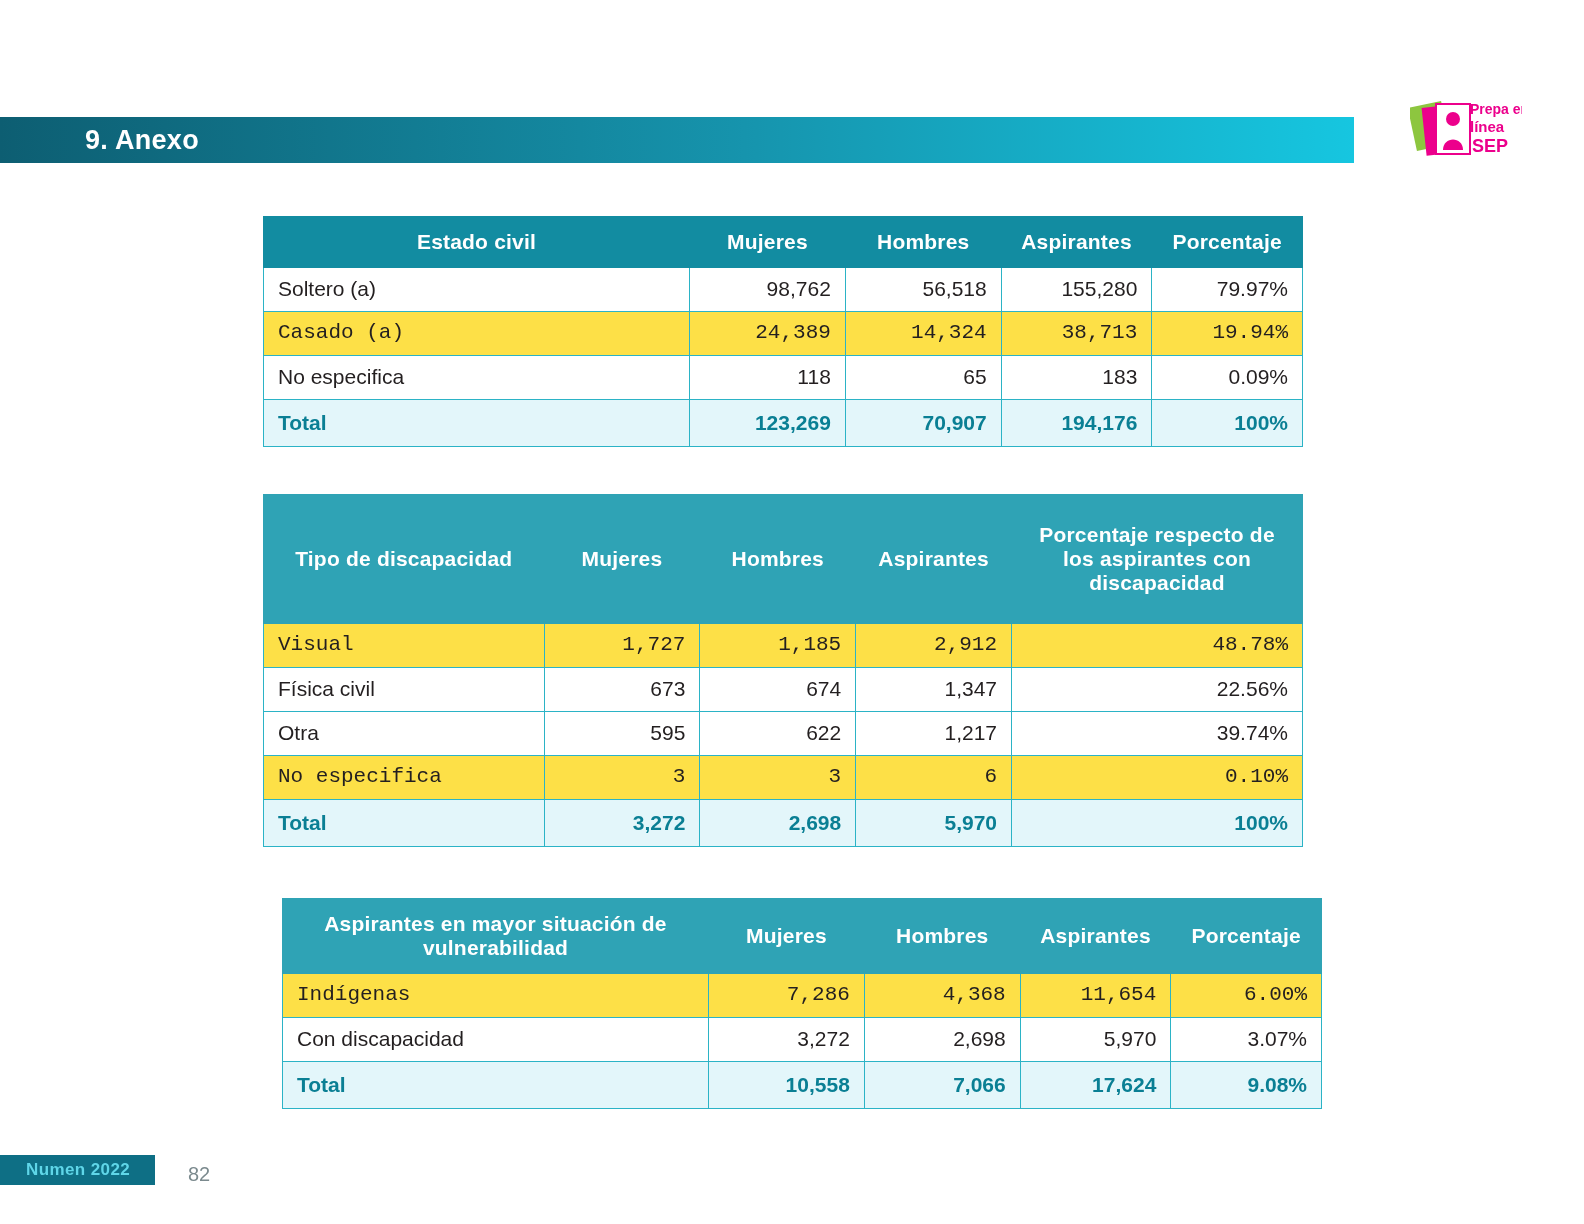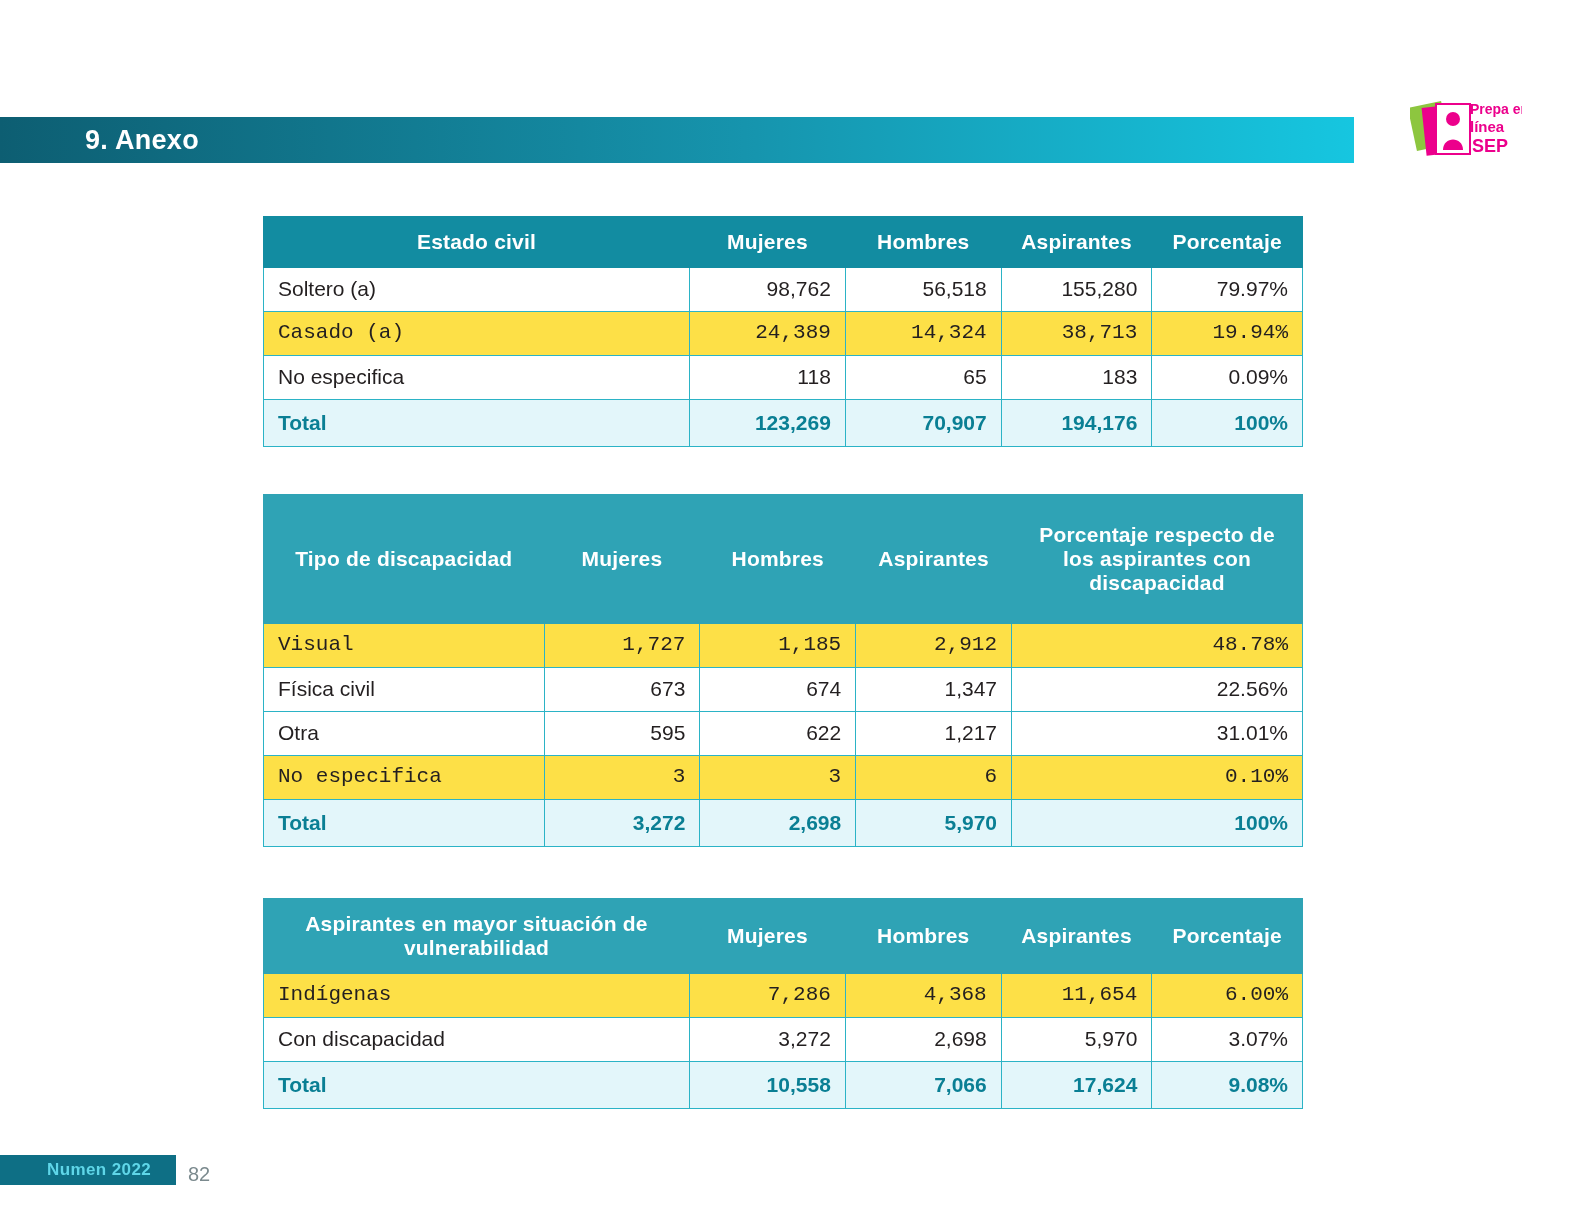--- a/index.html
+++ b/index.html
@@ -94,34 +94,33 @@
     font-weight: 700;
     height: 46px;
   }
   tr.total td.label { color: #0a7f94; }
 
   
   #t1 { top: 216px; }
   #t1 thead th { height: 50px; }
   #t2 { top: 494px; }
   #t2 thead th { height: 100px; padding: 14px 10px; }
-  #t3 { top: 898px; }
+  #t3 { top: 898px; margin-left: 19px; }
   #t3 thead th { height: 62px; padding: 6px 10px; }
 
   
   .footer-tab {
     position: absolute;
     left: 0;
     top: 1155px;
     width: 155px;
     height: 30px;
     background: #0e6f85;
     display: flex;
     align-items: center;
-    padding-left: 21px;
   }
   .footer-tab span {
     color: #5fd6e8;
     font-size: 17px;
     font-weight: 700;
     margin-left: 26px;
     letter-spacing: 0.4px;
   }
   .page-number {
     position: absolute;
@@ -233,21 +232,21 @@
         <td class="num">673</td>
         <td class="num">674</td>
         <td class="num">1,347</td>
         <td class="num">22.56%</td>
       </tr>
       <tr>
         <td class="label">Otra</td>
         <td class="num">595</td>
         <td class="num">622</td>
         <td class="num">1,217</td>
-        <td class="num">31.01%</td>
+        <td class="num">39.74%</td>
       </tr>
       <tr class="alt">
         <td class="label">No especifica</td>
         <td class="num">3</td>
         <td class="num">3</td>
         <td class="num">6</td>
         <td class="num">0.10%</td>
       </tr>
       <tr class="total">
         <td class="label">Total</td>

